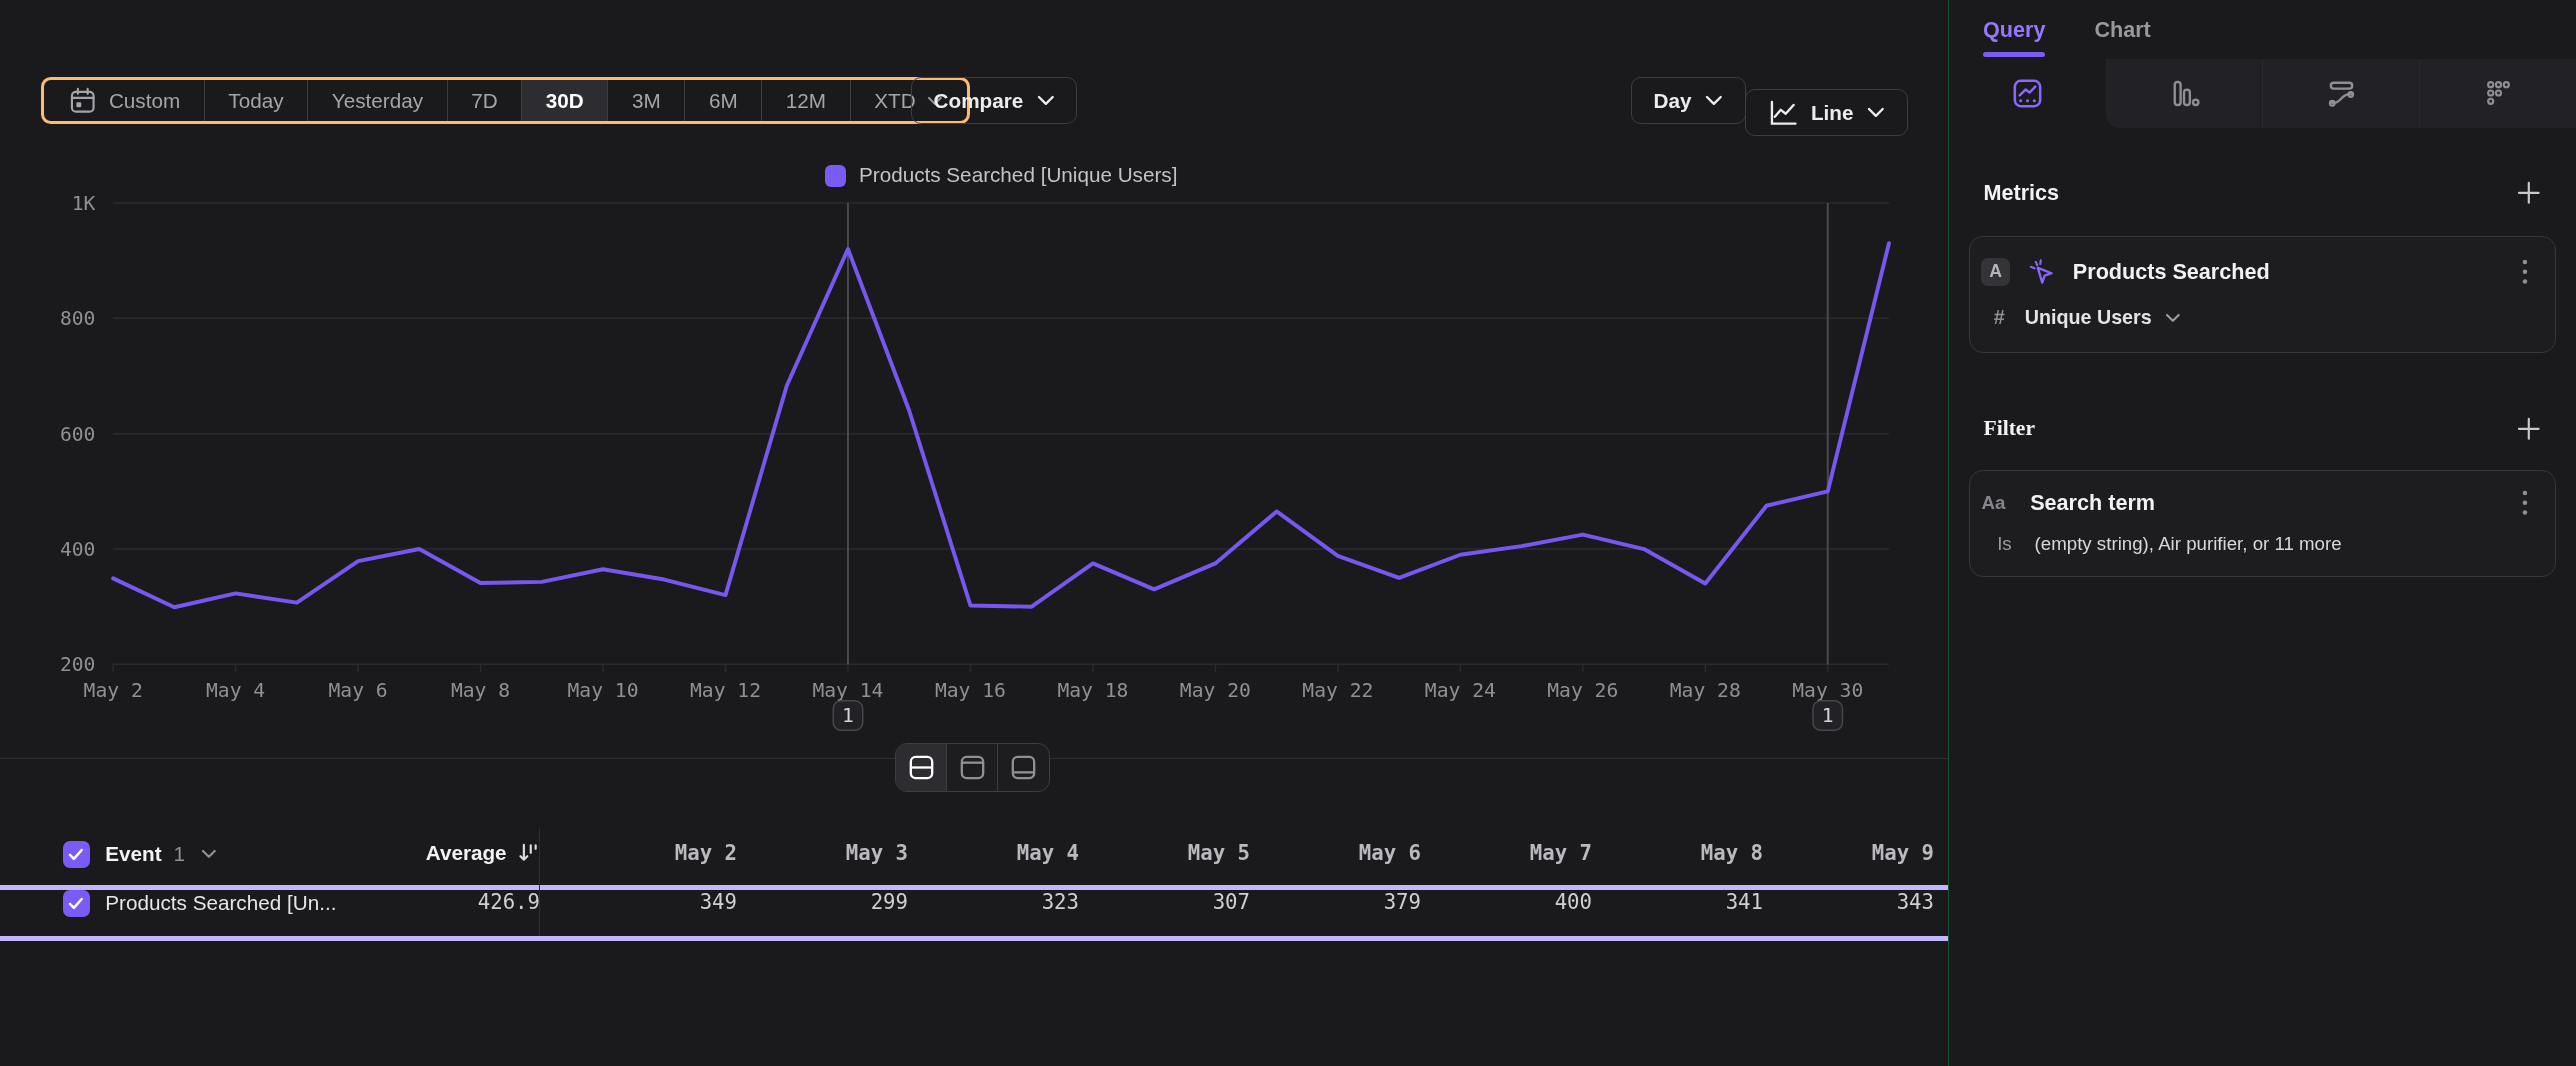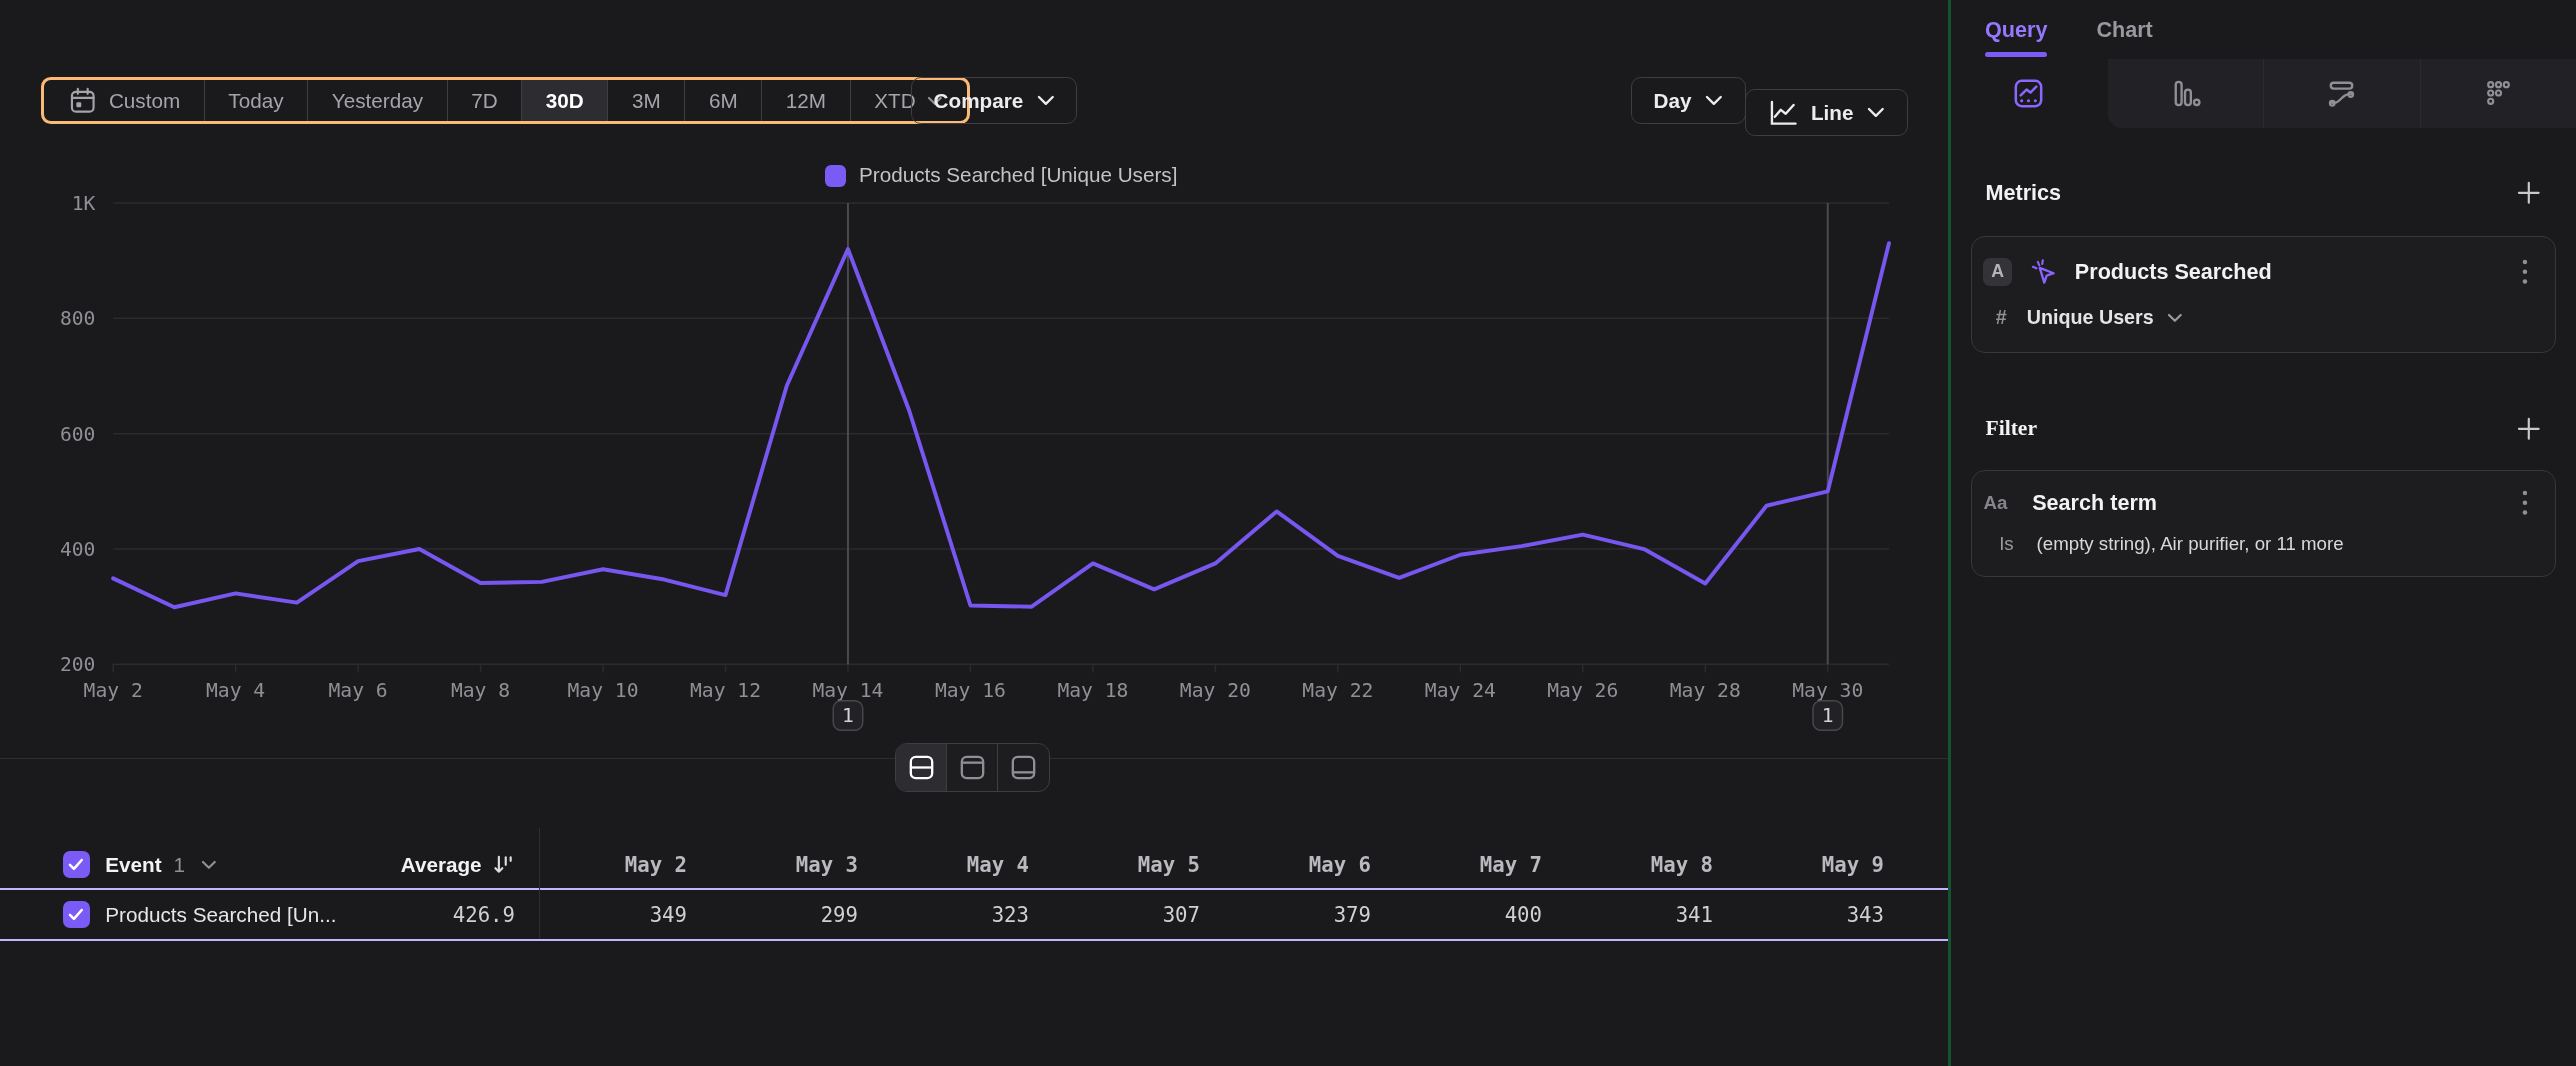--- a/index.html
+++ b/index.html
@@ -35,36 +35,36 @@
 
   
   .section-divider { position:absolute; left:0; top:758px; width:1948px; height:0; border-top:1px solid #2e2e32; }
   .layout-switcher { position:absolute; left:895px; top:743px; height:49px; display:flex; align-items:stretch; background:#1d1d20; border:1px solid #3d3d42; border-radius:11.8px; overflow:hidden; }
   .layout-opt { width:51px; display:flex; align-items:center; justify-content:center; border-right:1px solid #3d3d42; color:#8f8f95; }
   .layout-opt:last-child { border-right:none; }
   .layout-opt.active { background:#2c2c31; color:#ffffff; }
 
   
   .table { position:absolute; left:0; top:841px; width:1948px; }
-  .t-row { display:flex; align-items:center; height:49px; border-bottom:2px solid #c4b5fd; position:relative; }
+  .t-row { display:flex; align-items:flex-start; height:49px; border-bottom:5px solid #c4b5fd; position:relative;gap:25px; }
   .t-row.data { height:51px; }
   .col-name { flex:0 0 335px; display:flex; align-items:center; gap:15.7px; padding-left:63px; overflow:hidden; }
   .col-avg { flex:0 0 180px; display:flex; align-items:center; justify-content:flex-end; gap:9.8px; }
   .dates { flex:0 0 auto; display:flex; margin-left:24.6px; }
   .date-col { flex:0 0 171px; text-align:right; padding-right:23.6px; }
   .t-vdivider { position:absolute; left:539px; top:-12.8px; width:1px; height:113px; background:#2e2e32; }
   .hdr-text { font-size:20.7px; color:#f2f2f4; font-weight:700; }
   .hdr-dim { font-size:20.7px; color:#8f8f95; font-weight:400; }
   .hdr-date { font-size:20.7px; color:#b9b9bf; font-weight:700; font-family:"DejaVu Sans Mono", monospace; }
   .cell-num { font-size:20.7px; color:#cfcfd4; font-family:"DejaVu Sans Mono", monospace; }
   .cell-name { font-size:20.7px; color:#e6e6e9; white-space:nowrap; overflow:hidden; }
   .checkbox { width:26.6px; height:26.6px; border-radius:6.9px; display:flex; align-items:center; justify-content:center; flex:0 0 auto; }
 
   
-  .sidebar { position:absolute; left:1948px; top:0; width:628px; height:1067px; background:#1a1a1c; border-left:3px solid #14532d; }
+  .sidebar { position:absolute; left:1948px; top:0; width:628px; height:1067px; background:#1a1a1c; border-left:1px solid #14532d; }
   .side-tabs { height:59px; display:flex; align-items:center; gap:49px; padding-left:34px; }
   .side-tab { font-size:21.6px; color:#98989e; position:relative; height:59px; display:flex; align-items:center; font-weight:600; }
   .side-tab.active { color:#9678ff; }
   .side-tab .underline { display:none; }
   .side-tab.active .underline { display:block; position:absolute; left:0; bottom:2px; width:100%; height:4.9px; border-radius:3px; background:#7b5bf6; }
 
   .chart-type-tabs { height:69px; display:flex; }
   .ct-tab { flex:1 1 0; display:flex; align-items:center; justify-content:center; background:#222226; border-right:1px solid #2b2b2f; color:#8f8f95; }
   .ct-tab:last-child { border-right:none; }
   .ct-tab.active { background:transparent; color:#8b66ff; border-right-color:transparent; }

